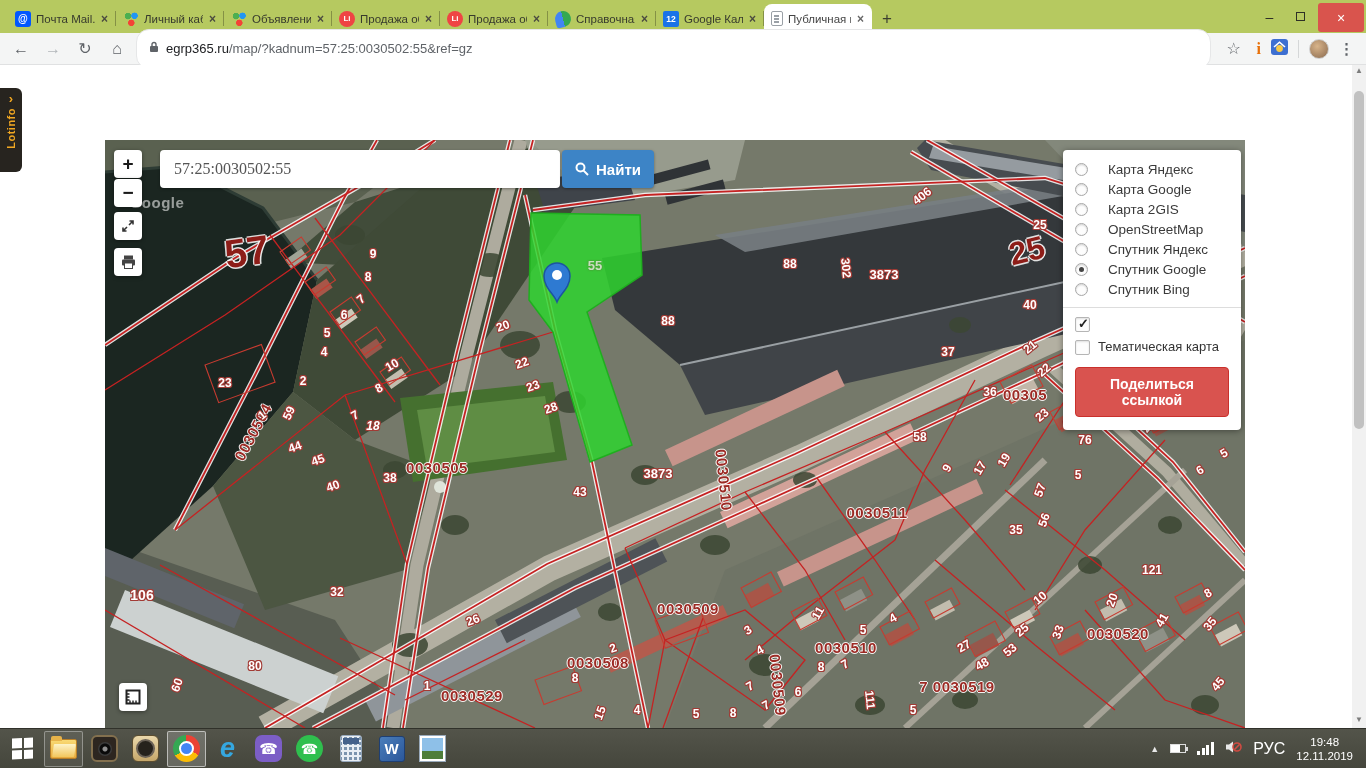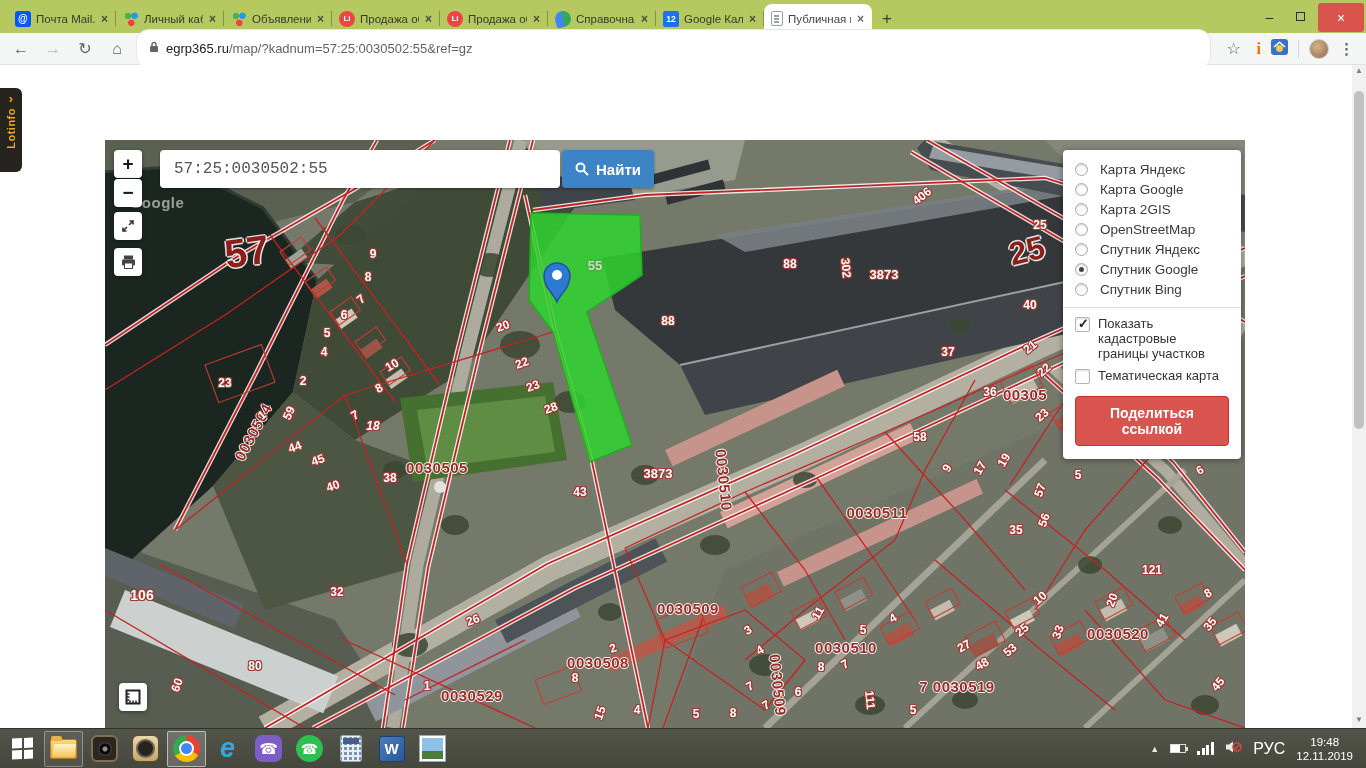--- a/index.html
+++ b/index.html
@@ -70,25 +70,25 @@
 .lb-faint{color:rgba(255,255,255,.7);text-shadow:0 0 2px rgba(120,40,40,.5)}
 .lb-wm{color:rgba(255,255,255,.55);letter-spacing:.5px;font-weight:bold}
 
 .mapbtn{position:absolute;width:28px;height:28px;background:#fff;border-radius:4px;box-shadow:0 1px 4px rgba(0,0,0,.4);display:flex;align-items:center;justify-content:center;font-weight:bold;color:#1a1a1a;font-size:19px;cursor:pointer;z-index:5}
 #zoomin{left:9px;top:10px}
 #zoomout{left:9px;top:39px}
 #expandbtn{left:9px;top:72px}
 #printbtn{left:9px;top:108px}
 #rulerbtn{left:14px;top:543px}
 
-#searchbox{position:absolute;left:55px;top:10px;width:400px;height:38px;background:#fff;border:none;border-radius:4px;box-shadow:0 1px 3px rgba(0,0,0,.35);font-size:16px;color:#555;padding:0 14px;z-index:5;font-family:Liberation Mono, monospace}
+#searchbox{position:absolute;left:55px;top:10px;width:400px;height:38px;background:#fff;border:none;border-radius:4px;box-shadow:0 1px 3px rgba(0,0,0,.35);font-size:16px;color:#555;padding:0 14px;z-index:5;font-family:Liberation Serif, serif}
 #findbtn{position:absolute;left:457px;top:10px;height:38px;padding:0 13px;background:#3d84c6;border-radius:4px;color:#fff;font-size:15px;font-weight:bold;display:flex;align-items:center;gap:7px;box-shadow:0 1px 3px rgba(0,0,0,.35);cursor:pointer;z-index:5}
 
 #panel{position:absolute;left:958px;top:10px;width:178px;background:#fff;border-radius:4px;box-shadow:0 1px 6px rgba(0,0,0,.4);padding:9px 12px 13px;z-index:6}
-.opt{display:flex;align-items:center;gap:12px;height:20px;font-size:13.5px;color:#3a3a3a;cursor:pointer}
+.opt{display:flex;align-items:center;gap:20px;height:20px;font-size:13.5px;color:#3a3a3a;cursor:pointer}
 .radio{width:13px;height:13px;border-radius:50%;border:1px solid #a8a8a8;background:#fdfdfd;box-shadow:inset 0 1px 2px rgba(0,0,0,.18);flex:none;position:relative}
 .opt.selected .radio::after{content:"";position:absolute;left:3px;top:3px;width:5px;height:5px;border-radius:50%;background:#444}
 .pdivider{border-top:1px solid #ddd;margin:8px -12px}
 .chk{display:flex;gap:8px;font-size:13px;color:#333;margin:7px 0 0;align-items:flex-start;cursor:pointer;line-height:15px}
 .box{width:15px;height:15px;border:1px solid #b5b5b5;border-radius:2px;background:#fdfdfd;flex:none;position:relative;box-shadow:inset 0 1px 2px rgba(0,0,0,.12);margin-top:1px}
 .chk.checked .box::after{content:"✓";position:absolute;left:2px;top:-2px;font-size:13px;color:#222;font-weight:bold}
 #sharebtn{margin-top:12px;width:100%;background:#d9534f;border:1px solid #c9302c;color:#fff;font-size:14px;padding:8px 4px;border-radius:4px;text-align:center;cursor:pointer;font-weight:bold}
 
 
 #taskbar{position:absolute;left:0;bottom:0;width:1366px;height:40px;background:linear-gradient(#53544a,#45463c);border-top:1px solid #30312a;display:flex;align-items:center;padding:0 3px;gap:2px;z-index:10}
@@ -583,21 +583,20 @@
           <div class="opt">
             <span class="radio"></span>
             <span>Спутник Bing</span>
           </div>
         </div>
       <div class="pdivider"></div>
       <div>
 
       <div class="chk checked">
             <span class="box"></span>
-            <span>Показать кадастровые границы участков</span>
           </div>
           <div class="chk">
             <span class="box"></span>
             <span>Тематическая карта</span>
           </div>
         </div>
       <div id="sharebtn">Поделиться ссылкой</div>
     </div>
   </div>
 </div>

